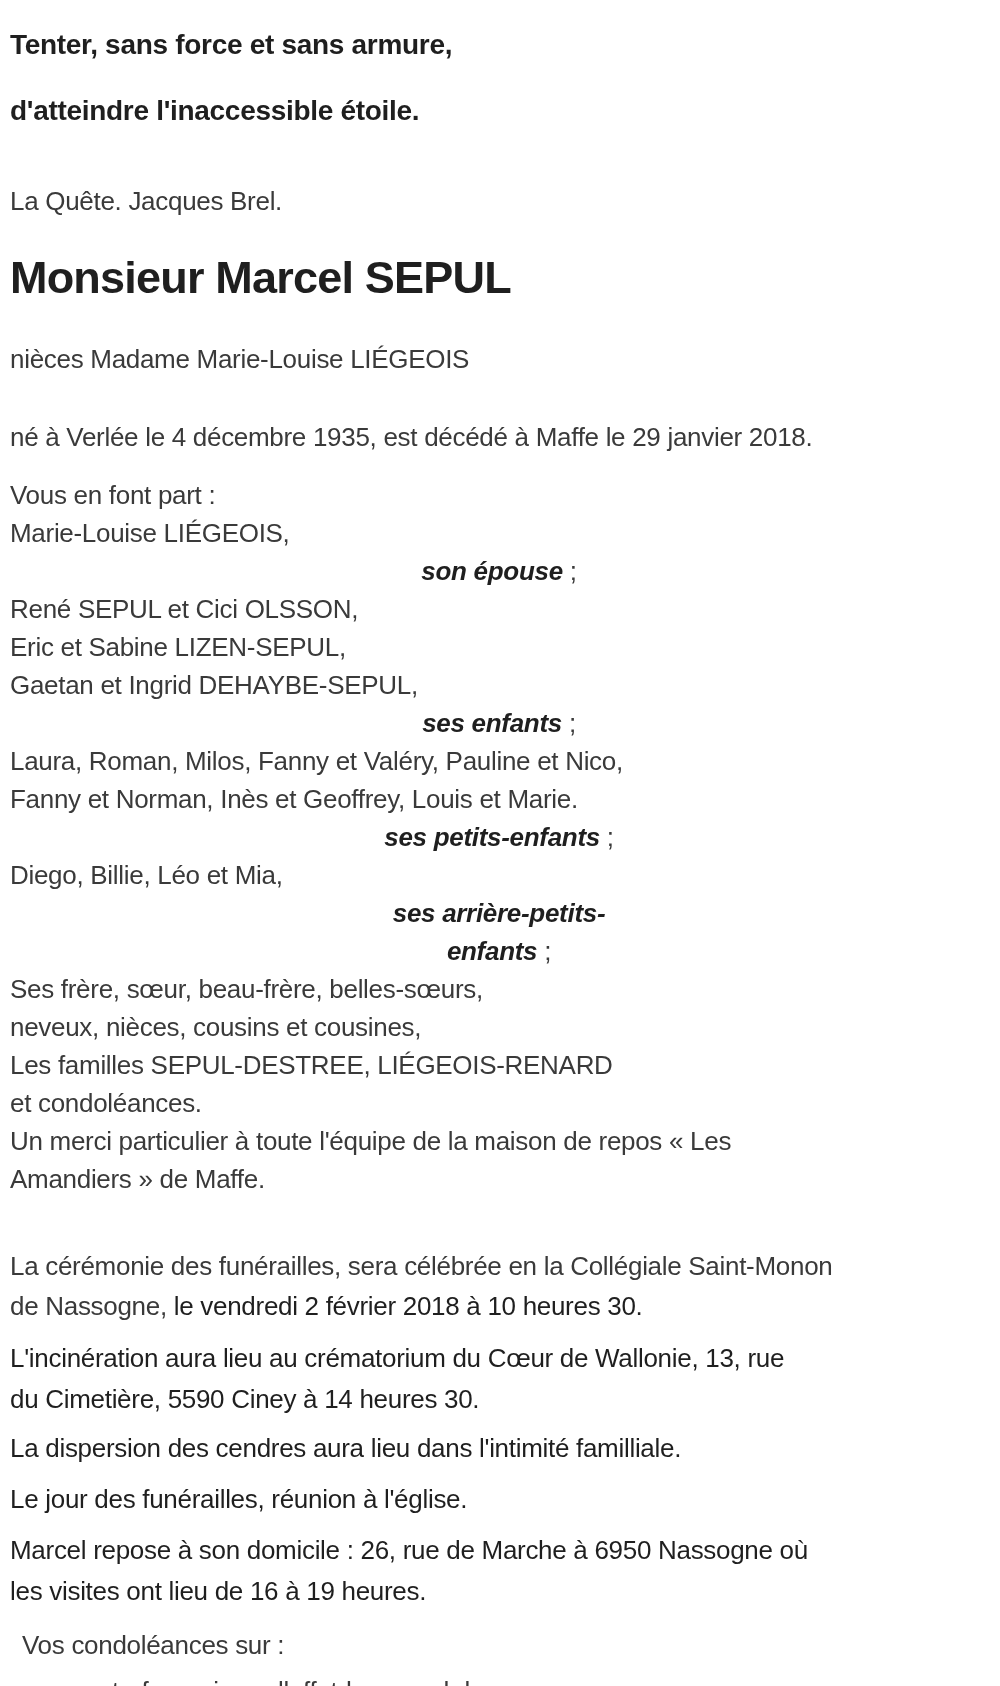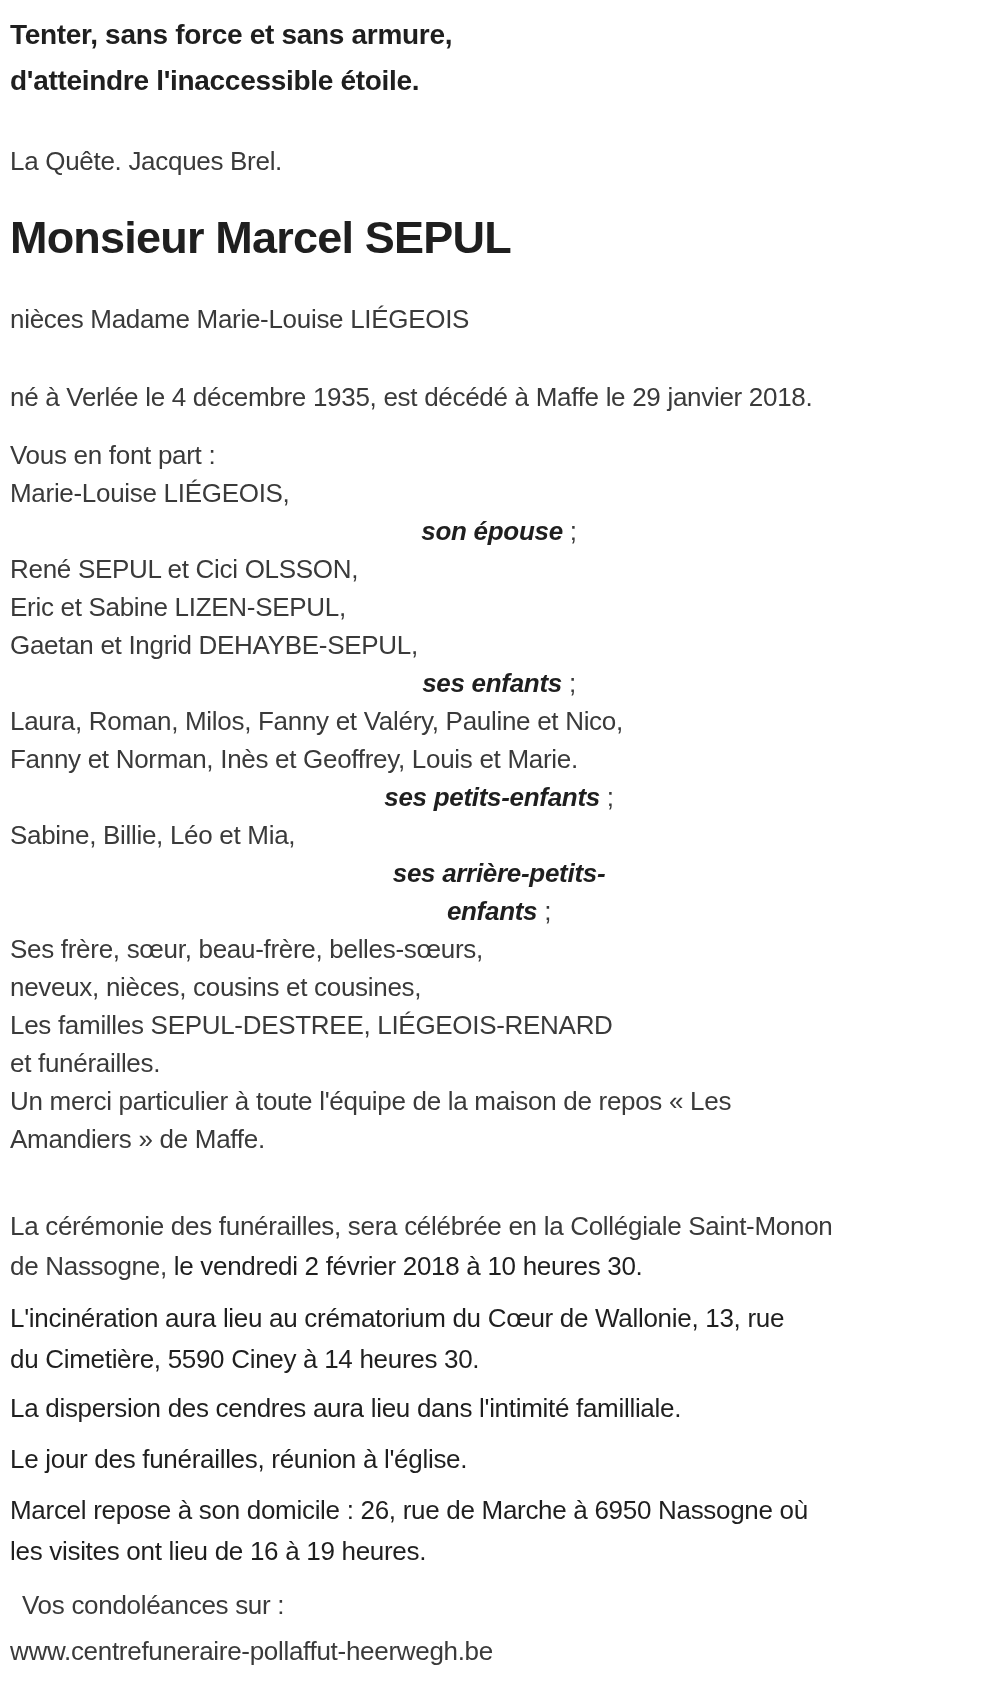--- a/index.html
+++ b/index.html
@@ -13,21 +13,21 @@
     overflow: hidden;
     font-family: "Liberation Sans", "DejaVu Sans", sans-serif;
     color: #3a3a3a;
     letter-spacing: -0.3px;
   }
   .page { padding: 6px 12px 0 10px; }
 
   .quote {
     margin: 6px 0 0;
     font-size: 28px;
-    line-height: 46px;
+    line-height: 66px;
     font-weight: 700;
     color: #1f1f1f;
   }
   .attribution {
     margin: 38px 0 0;
     font-size: 26px;
     line-height: 38px;
   }
   h1.deceased-name {
     margin: 32px 0 0;
@@ -91,29 +91,29 @@
     <div class="line">Eric et Sabine LIZEN-SEPUL,</div>
     <div class="line">Gaetan et Ingrid DEHAYBE-SEPUL,</div>
 
     <div class="line relation"><span class="rel">ses enfants</span><span class="rel-suffix">&nbsp;;</span></div>
 
     <div class="line">Laura, Roman, Milos, Fanny et Valéry, Pauline et Nico,</div>
     <div class="line">Fanny et Norman, Inès et Geoffrey, Louis et Marie.</div>
 
     <div class="line relation"><span class="rel">ses petits-enfants</span><span class="rel-suffix">&nbsp;;</span></div>
 
-    <div class="line">Sabine, Billie, Léo et Mia,</div>
+    <div class="line">Diego, Billie, Léo et Mia,</div>
 
     <div class="line relation"><span class="rel">ses arrière-petits-</span></div>
     <div class="line relation"><span class="rel">enfants</span><span class="rel-suffix">&nbsp;;</span></div>
 
     <div class="line">Ses frère, sœur, beau-frère, belles-sœurs,</div>
     <div class="line">neveux, nièces, cousins et cousines,</div>
     <div class="line">Les familles SEPUL-DESTREE, LIÉGEOIS-RENARD</div>
-    <div class="line">et funérailles.</div>
+    <div class="line">et condoléances.</div>
     <div class="line">Un merci particulier à toute l'équipe de la maison de repos « Les</div>
     <div class="line">Amandiers » de Maffe.</div>
   </section>
 
   <p class="para ceremony">
     <span class="block-line">La cérémonie des funérailles, sera célébrée en la Collégiale Saint-Monon</span>
     <span class="block-line"><span>de Nassogne, </span><strong>le vendredi 2 février 2018 à 10 heures 30.</strong></span>
   </p>
 
   <p class="para bold cremation">L'incinération aura lieu au crématorium du Cœur de Wallonie, 13, rue<br>du Cimetière, 5590 Ciney à 14 heures 30.</p>

